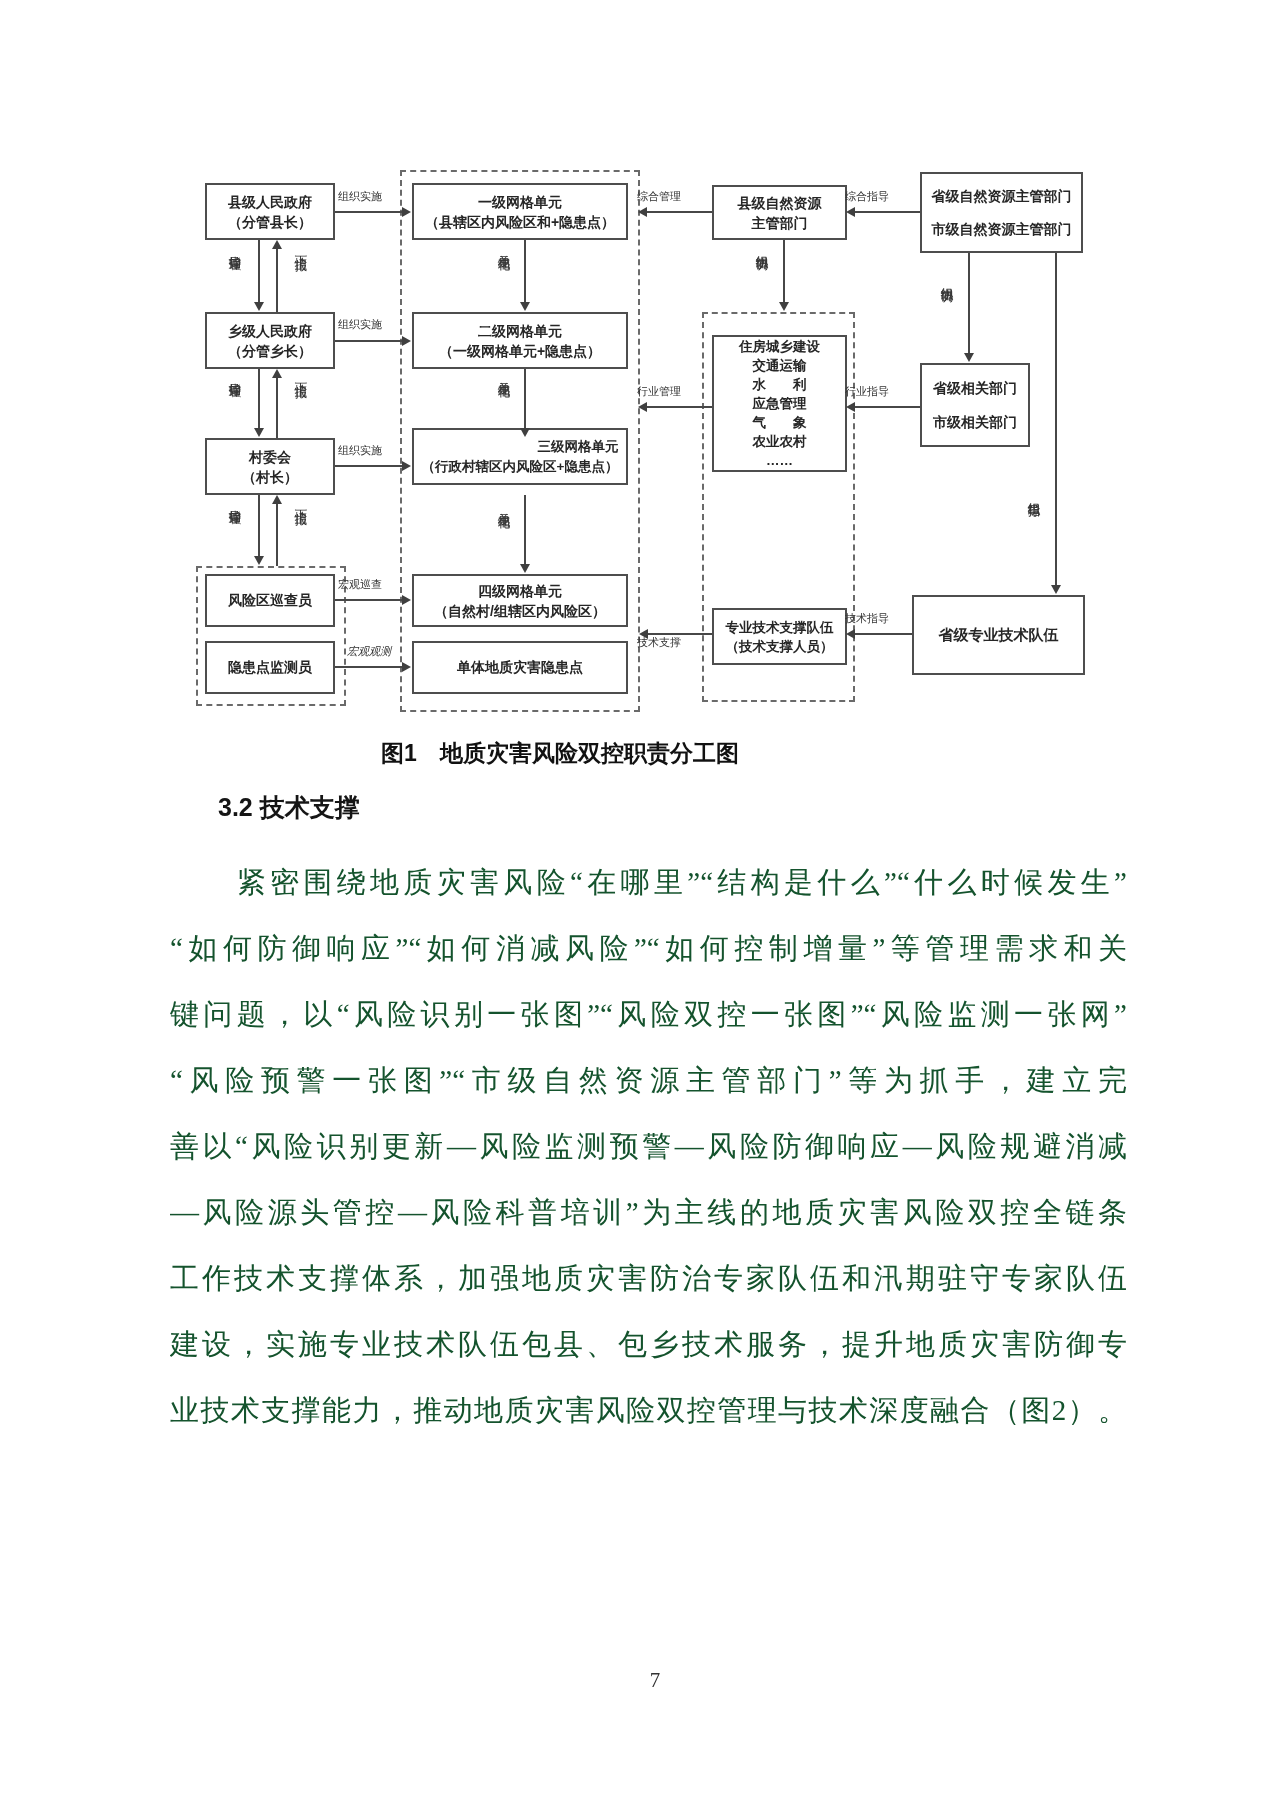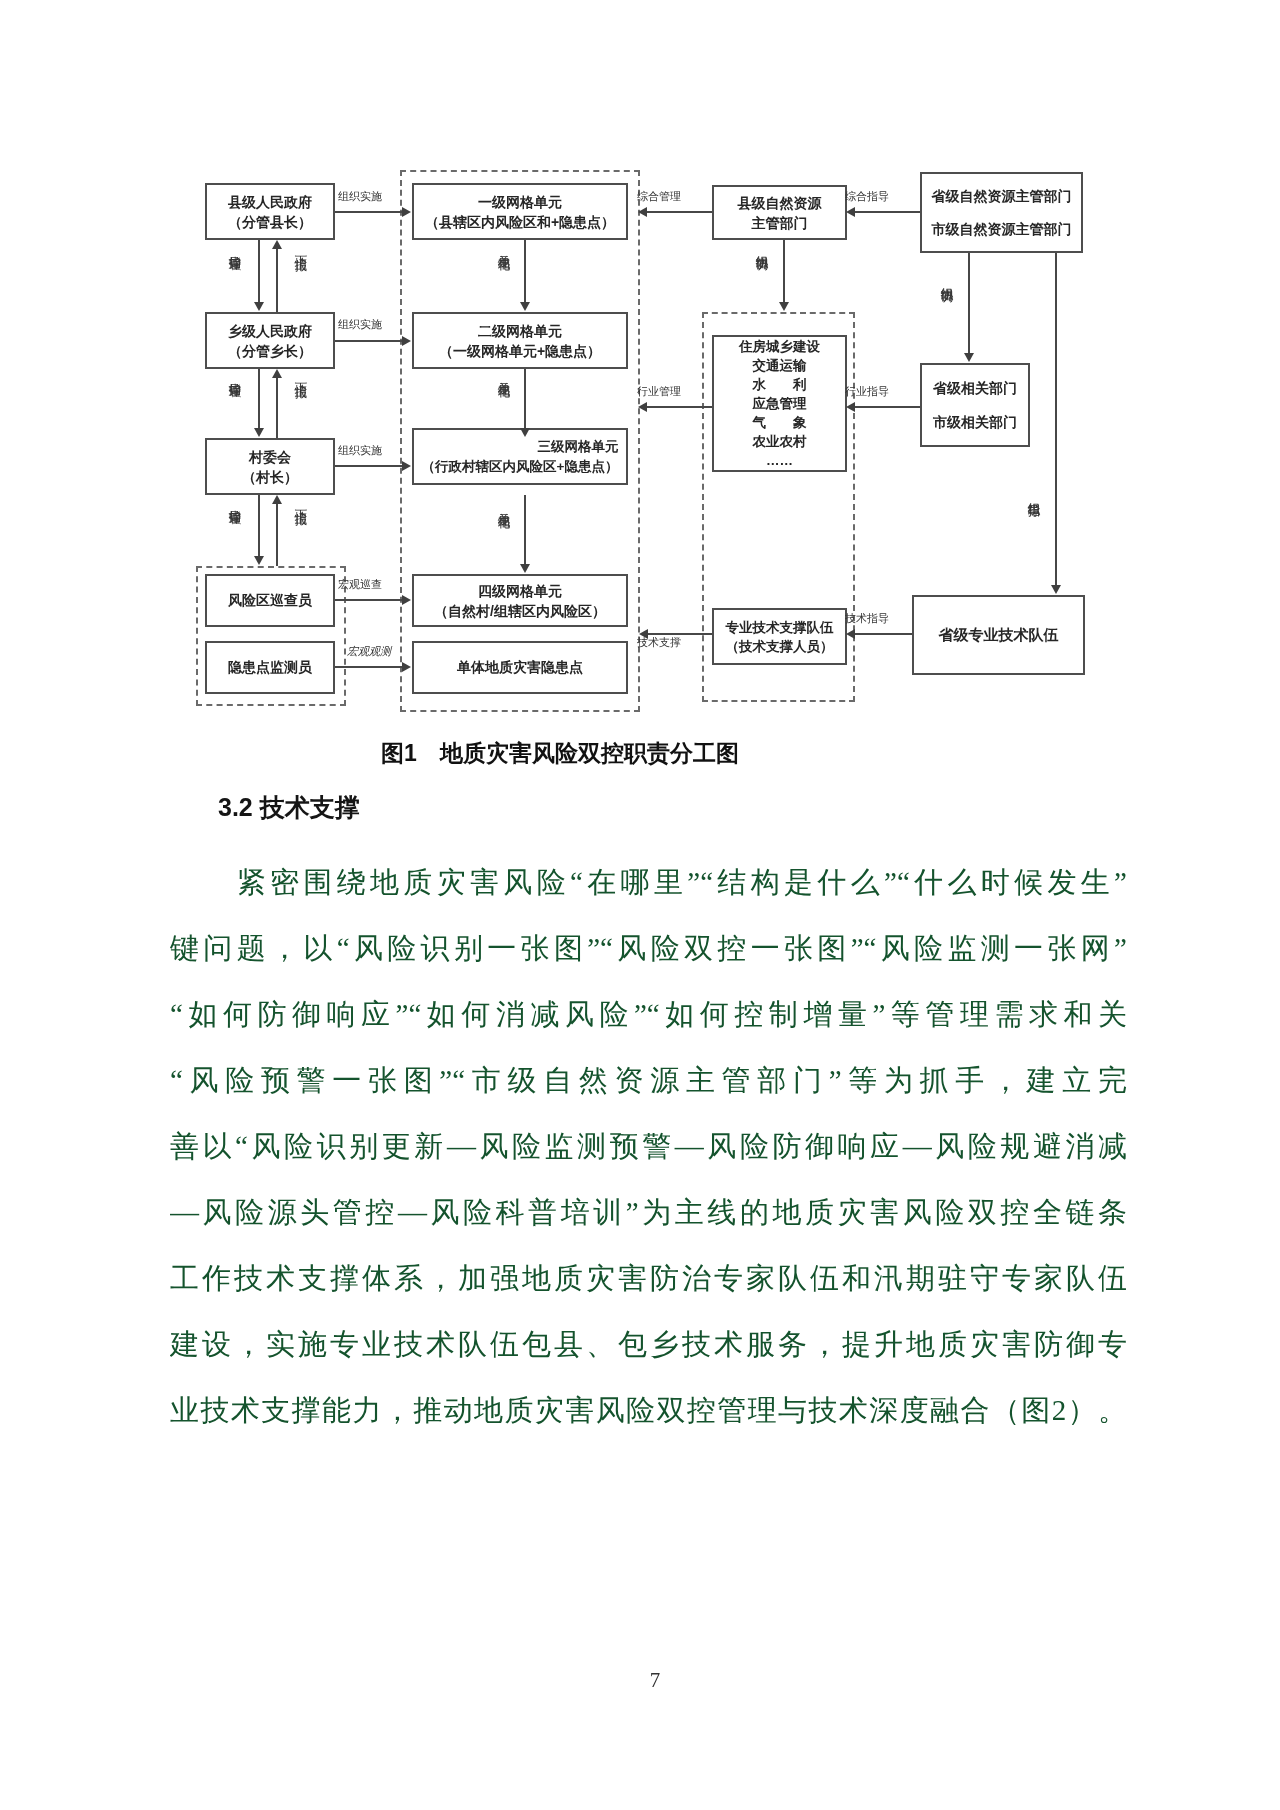--- a/index.html
+++ b/index.html
@@ -168,22 +168,22 @@
     <div class="ah ah-d" style="left:1051px;top:585px;"></div>
 
   </div>
 
   <div class="caption">图1　地质灾害风险双控职责分工图</div>
 
   <div class="heading">3.2 技术支撑</div>
 
   <div class="bodytext">
     <div class="bodyline">　　紧密围绕地质灾害风险“在哪里”“结构是什么”“什么时候发生”</div>
+    <div class="bodyline">“如何防御响应”“如何消减风险”“如何控制增量”等管理需求和关</div>
     <div class="bodyline">键问题，以“风险识别一张图”“风险双控一张图”“风险监测一张网”</div>
-    <div class="bodyline">“如何防御响应”“如何消减风险”“如何控制增量”等管理需求和关</div>
     <div class="bodyline">“风险预警一张图”“市级自然资源主管部门”等为抓手，建立完</div>
     <div class="bodyline">善以“风险识别更新—风险监测预警—风险防御响应—风险规避消减</div>
     <div class="bodyline">—风险源头管控—风险科普培训”为主线的地质灾害风险双控全链条</div>
     <div class="bodyline">工作技术支撑体系，加强地质灾害防治专家队伍和汛期驻守专家队伍</div>
     <div class="bodyline">建设，实施专业技术队伍包县、包乡技术服务，提升地质灾害防御专</div>
     <div class="bodyline">业技术支撑能力，推动地质灾害风险双控管理与技术深度融合（图2）。</div>
   </div>
 
   <div class="pagenum">7</div>
 

